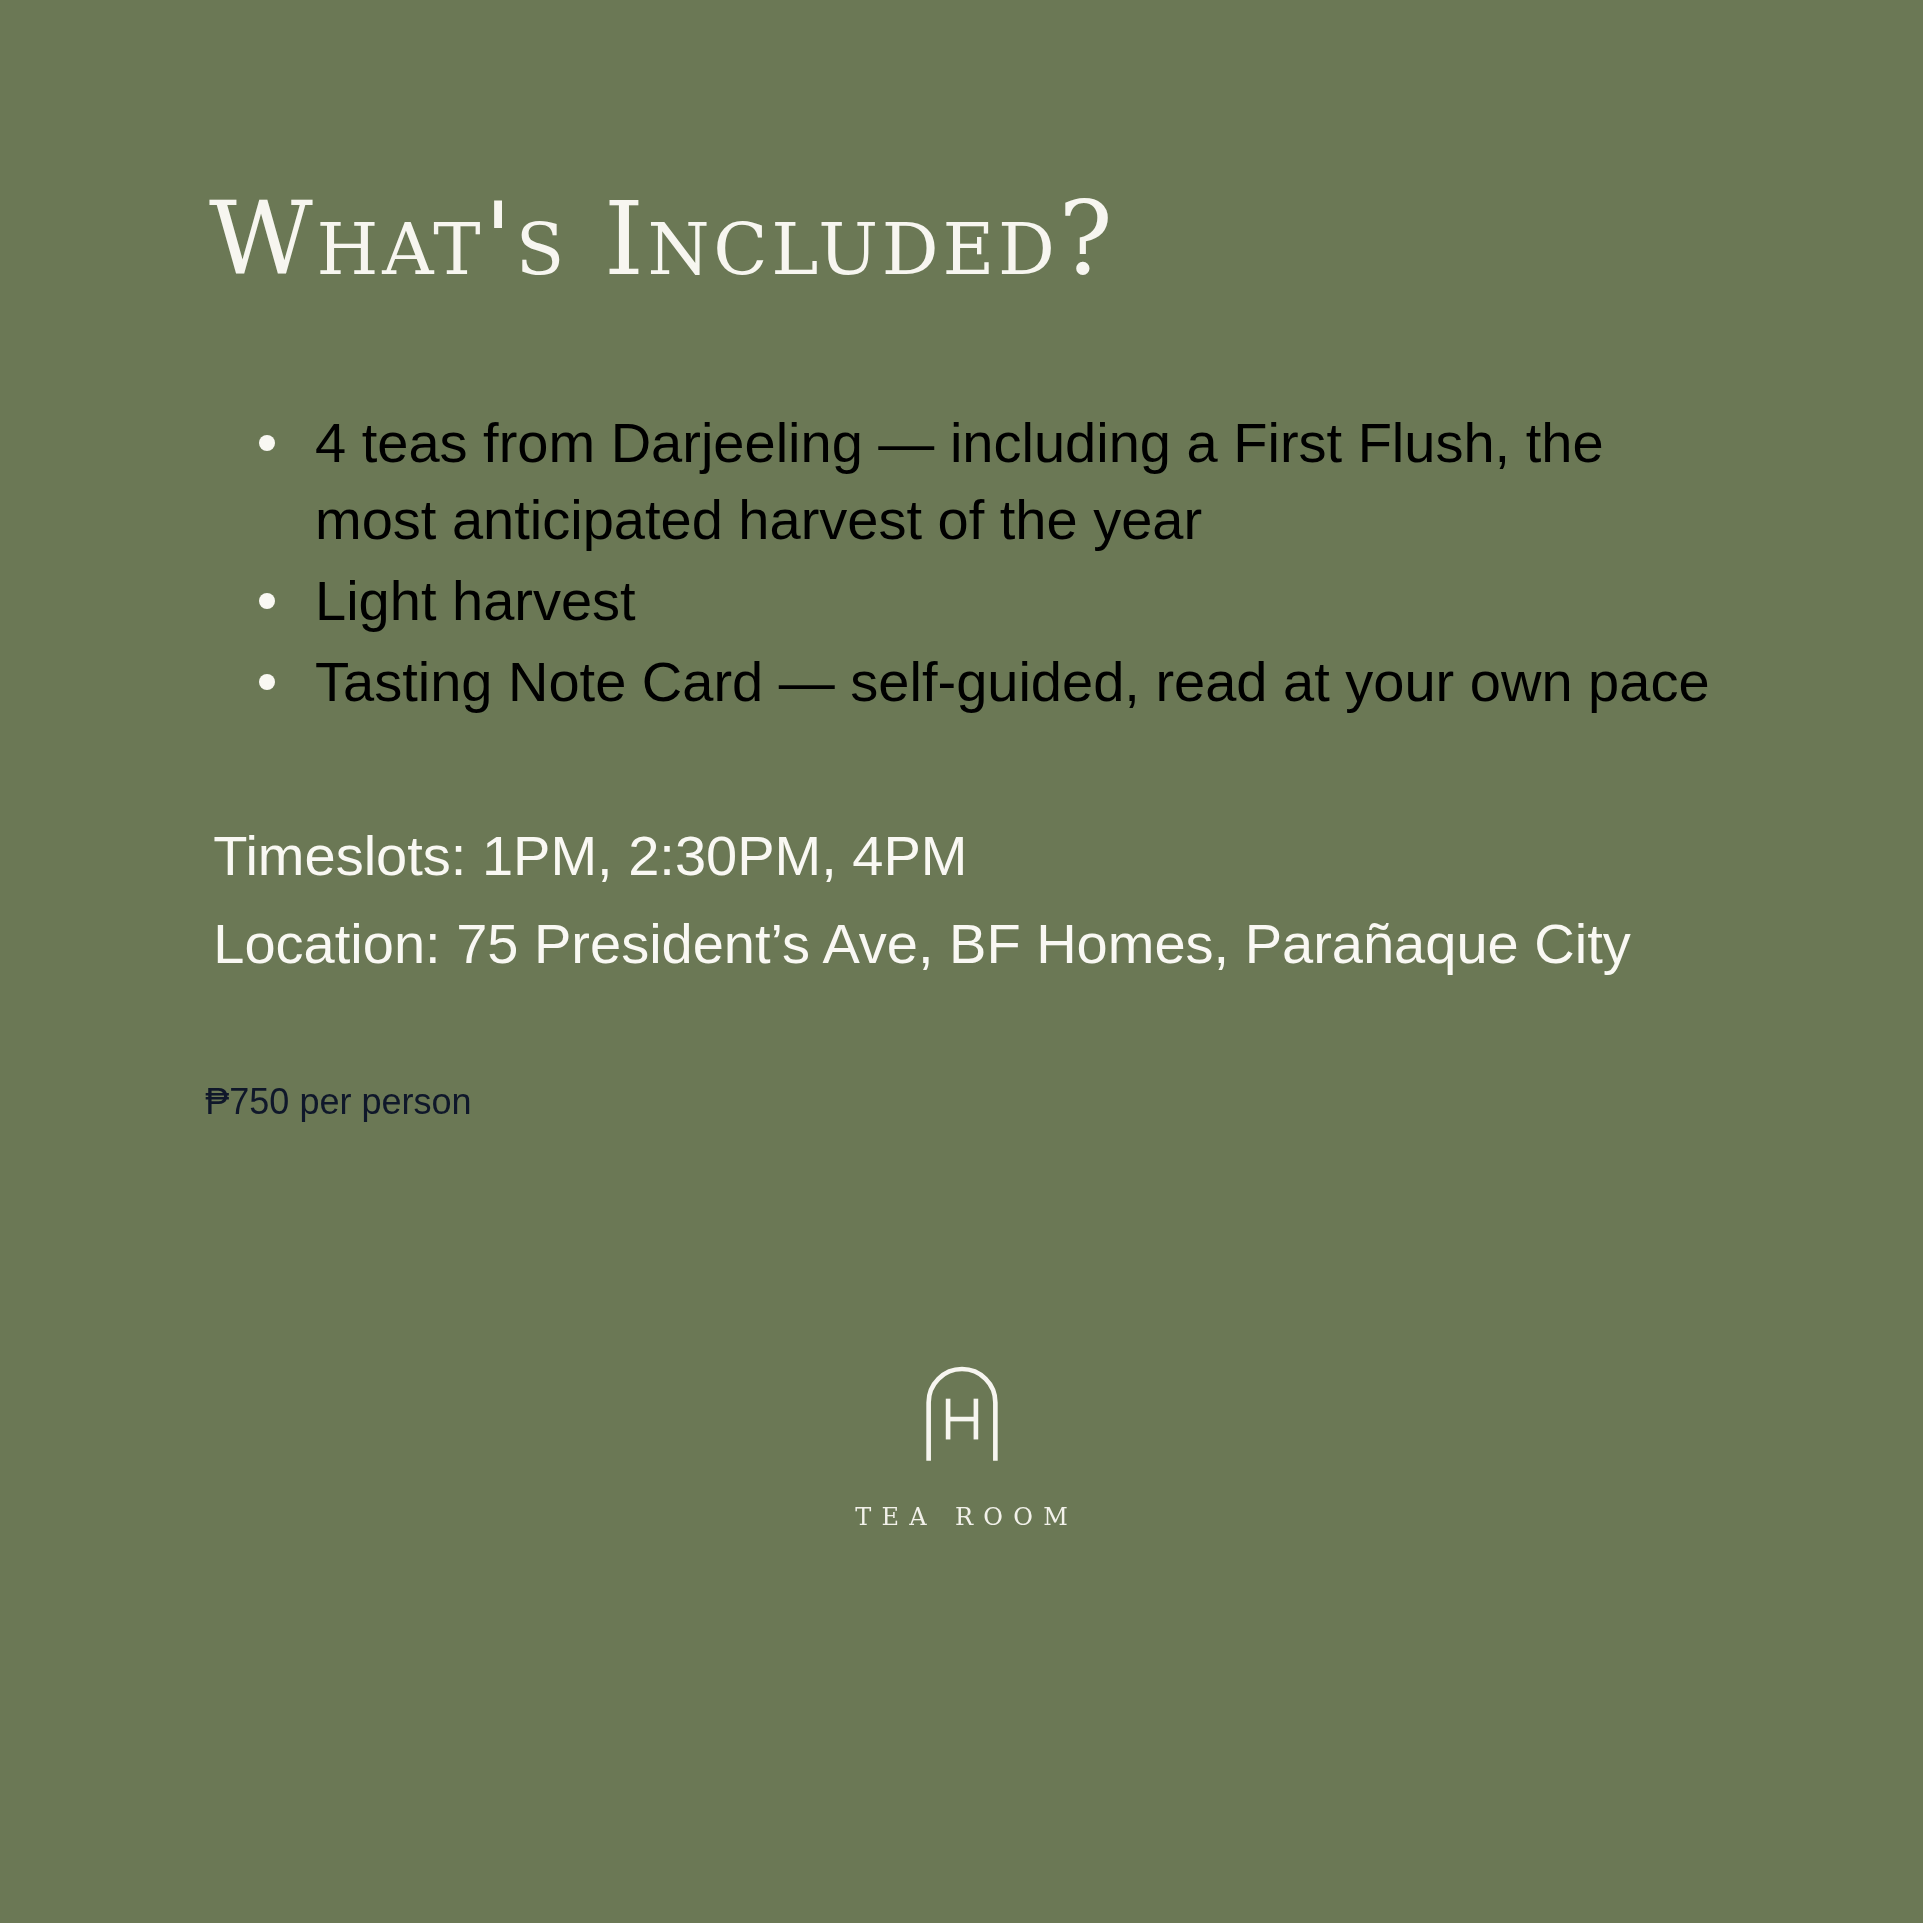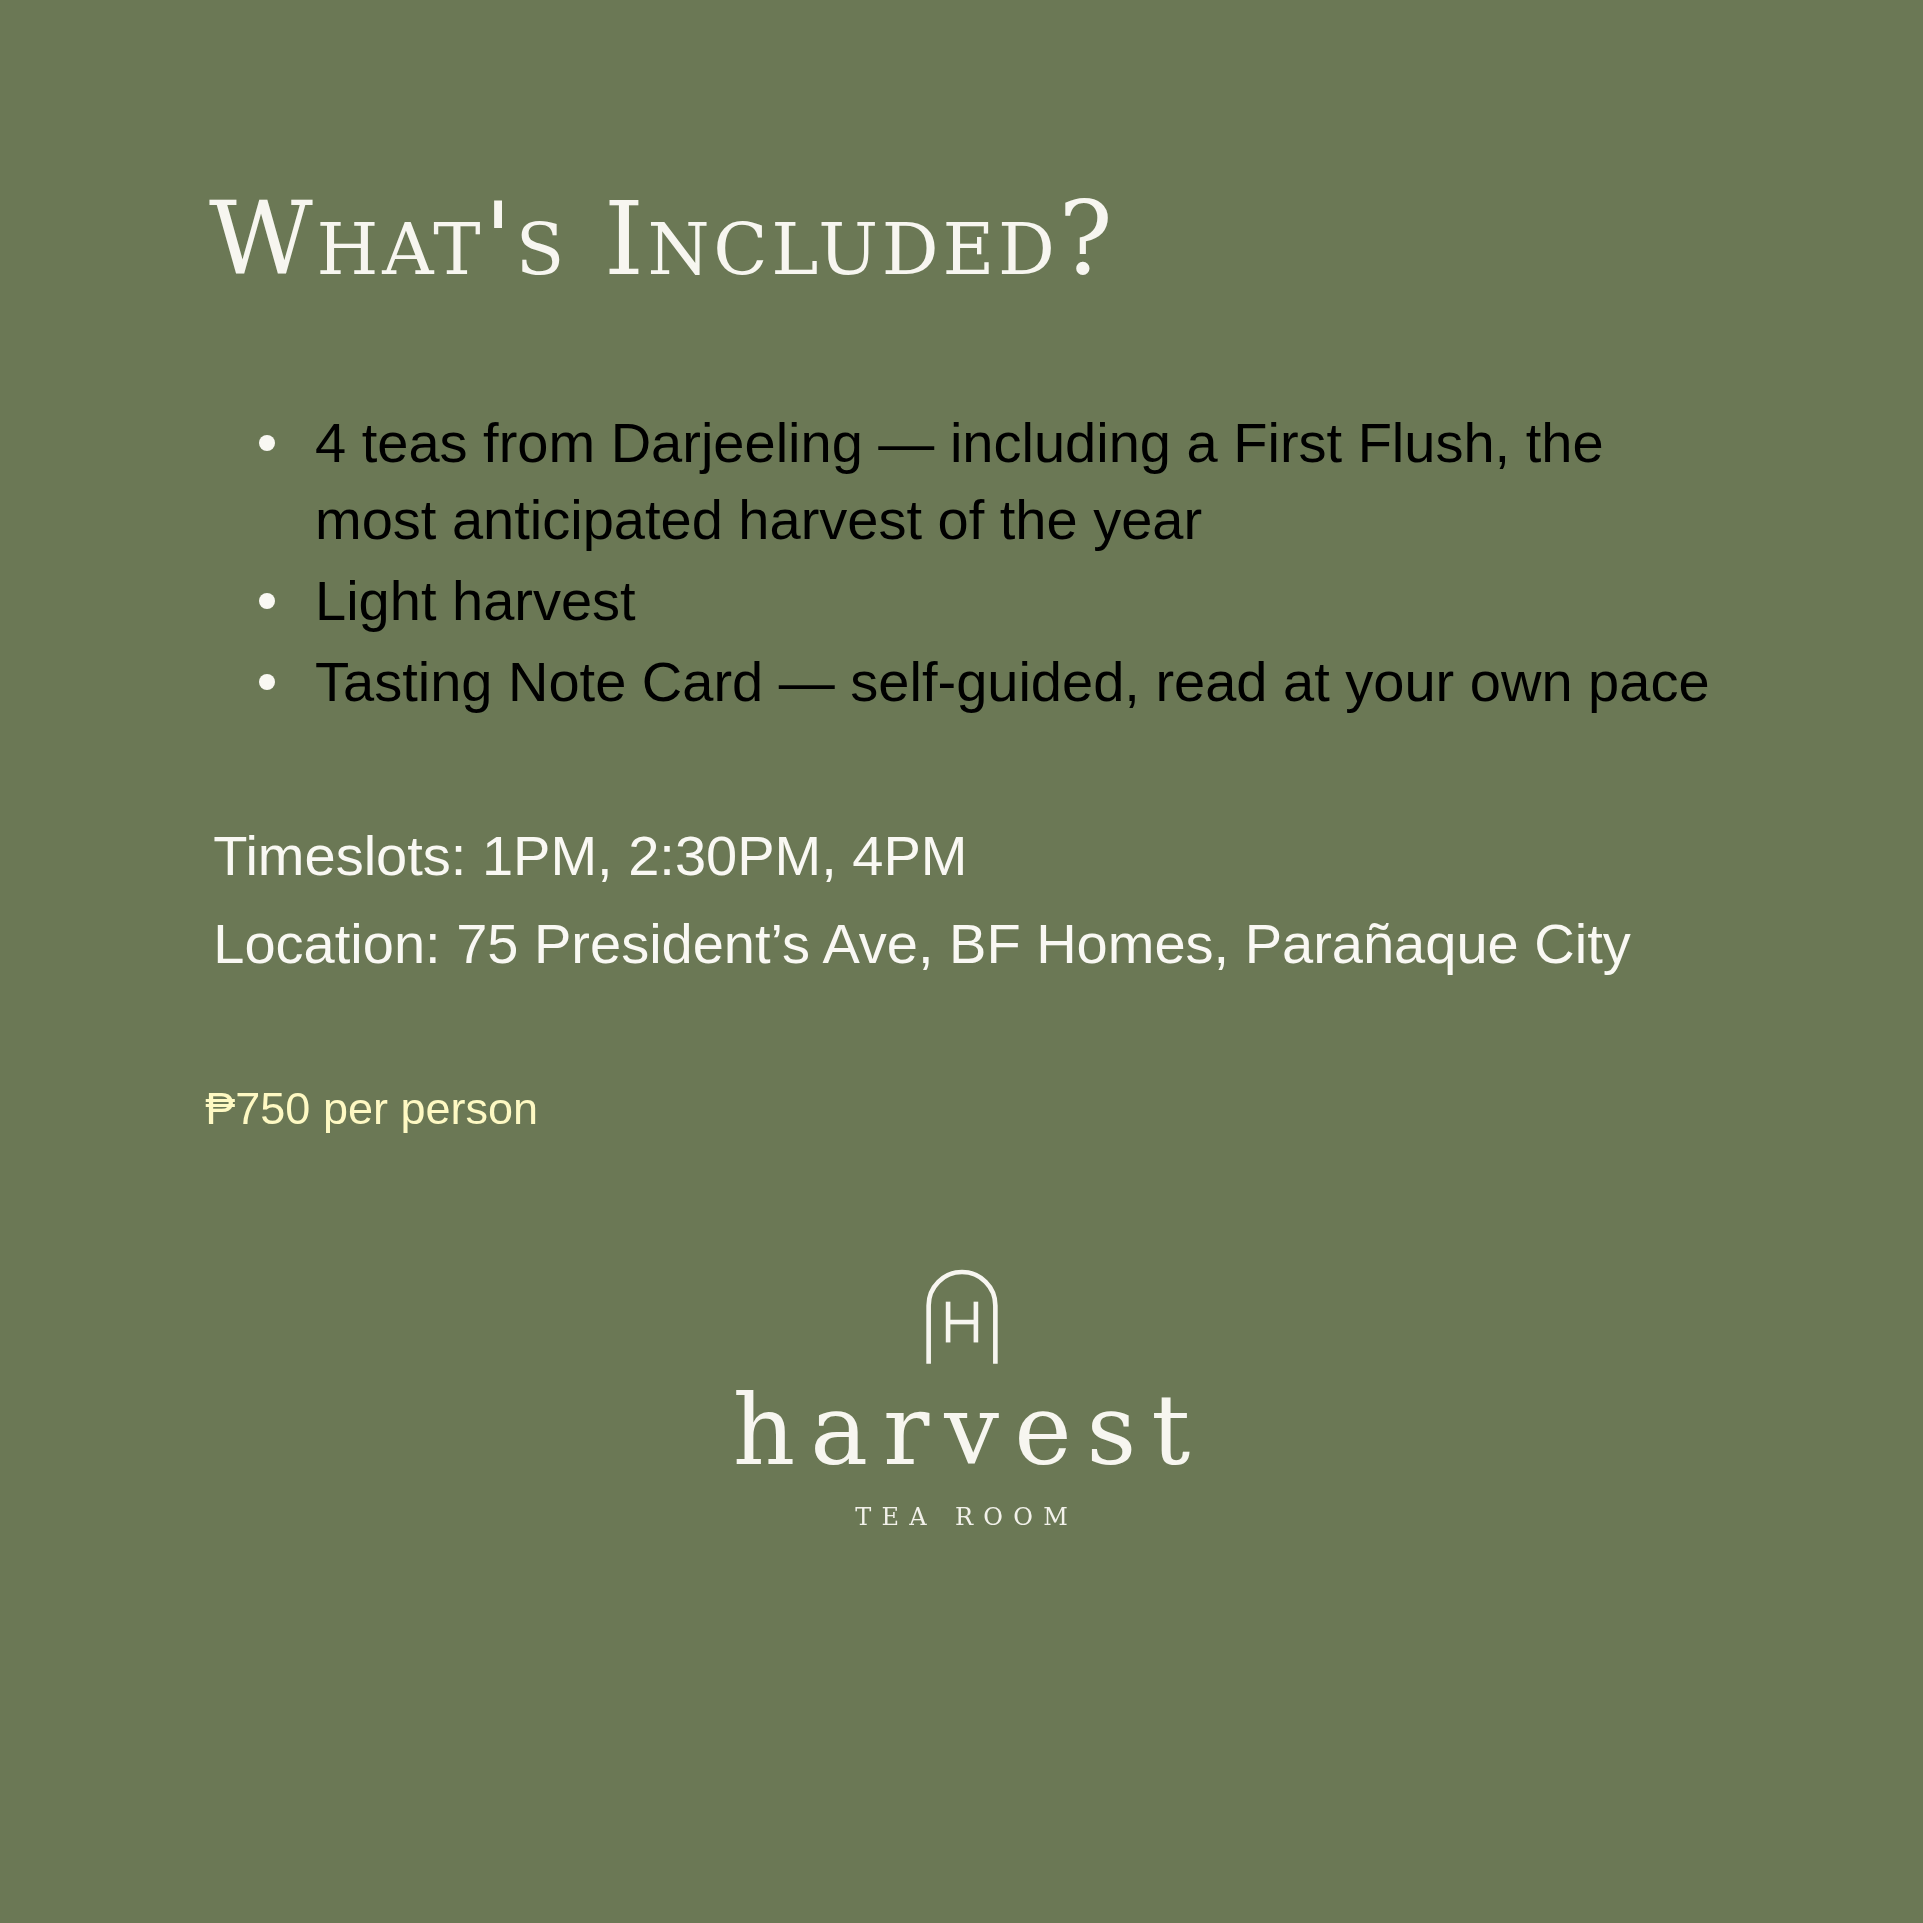--- a/index.html
+++ b/index.html
@@ -64,23 +64,23 @@
     margin: 0 0 0 9.3px;
     font-size: 56px;
     line-height: 1.42;
     color: #f9f8f3;
   }
   .info p {
     margin: 8px;
   }
   .price {
     margin: 86px 0 0 9.3px;
-    font-size: 45px;
+    font-size: 36px;
     line-height: 1.4;
-    color: #fef9c3;
+    color: #0f172a;
   }
   .logo-wrap {
     position: absolute;
     left: 0;
     right: 0;
     bottom: 140px;
     display: flex;
     flex-direction: column;
     align-items: center;
   }
@@ -131,18 +131,17 @@
 
   <div class="logo-wrap">
     <span class="logo-mark">
       <svg width="76" height="97" viewBox="0 0 82 104" fill="none" xmlns="http://www.w3.org/2000/svg">
         <path d="M5 103 V40 A36 36 0 0 1 77 40 V103" stroke="#f7f6f0" stroke-width="5" fill="none"></path>
         <path d="M26 36 V80" stroke="#f7f6f0" stroke-width="5"></path>
         <path d="M56 36 V80" stroke="#f7f6f0" stroke-width="5"></path>
         <path d="M26 58 H56" stroke="#f7f6f0" stroke-width="5"></path>
       </svg>
     </span>
-    <div class="logo-word">harvest</div>
     <div class="logo-sub">TEA ROOM</div>
   </div>
 
 </div>
 
 
 </body></html>

